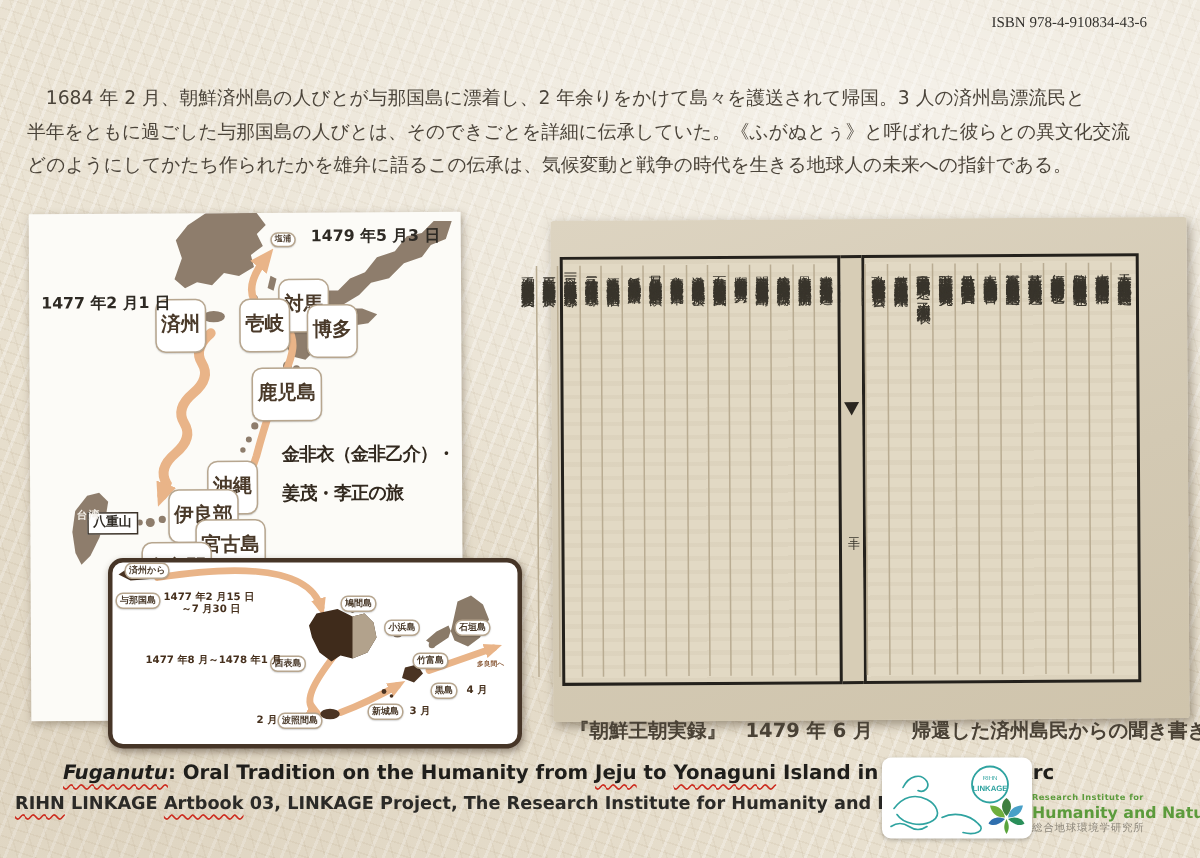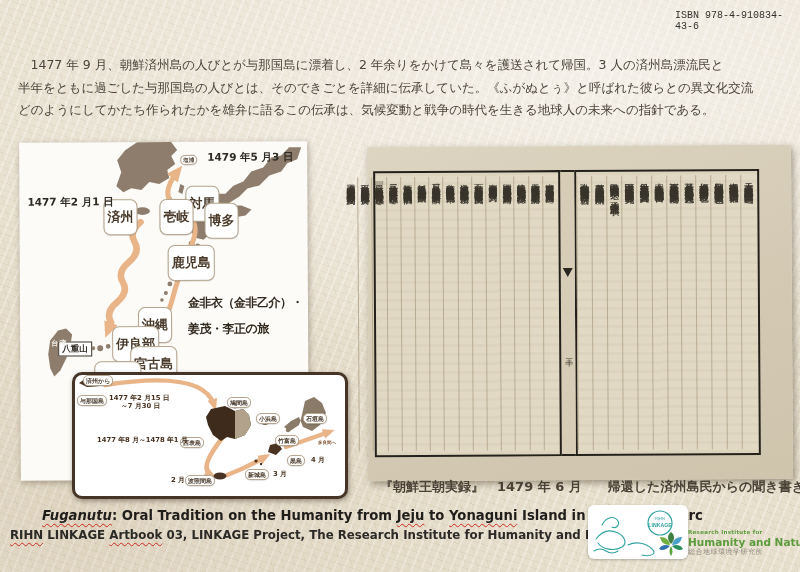--- a/index.html
+++ b/index.html
@@ -10,21 +10,21 @@
       radial-gradient(1200px 500px at 75% 12%, rgba(255,255,255,.55), rgba(255,255,255,0) 60%),
       radial-gradient(700px 400px at 10% 90%, rgba(176,156,124,.18), rgba(0,0,0,0) 70%),
       repeating-linear-gradient(112deg, rgba(255,255,255,.30) 0 2px, rgba(255,255,255,0) 2px 9px),
       repeating-linear-gradient(18deg, rgba(167,146,114,.11) 0 1px, rgba(0,0,0,0) 1px 7px),
       repeating-linear-gradient(75deg, rgba(167,146,114,.09) 0 1px, rgba(0,0,0,0) 1px 11px),
       #e8e0cf;
   }
   .abs{position:absolute;}
   
   .title{left:18px;top:20px;font-size:16.5px;font-weight:bold;color:#a34b37;letter-spacing:.5px;}
-  .isbn{left:675px;top:10px;font-size:10px;color:#33312d;font-family:Liberation Mono, monospace;}
+  .isbn{left:661px;top:10px;font-size:10px;color:#33312d;font-family:Liberation Serif, serif;}
   
   .intro{left:18px;top:54px;width:764px;font-size:12.5px;line-height:22.5px;color:#4b443a;}
   
   .map-panel{left:20px;top:142px;width:288px;height:338px;background:#fcfbf7;
     box-shadow:1px 2px 6px rgba(90,75,55,.45);transform:rotate(-.3deg);}
   .map-panel svg{position:absolute;left:0;top:0;}
   .bubble{position:absolute;background:#fff;border:1px solid #b7a68f;border-radius:7px;
     padding:12px 3px;font-size:13px;font-weight:bold;color:#4a3a2a;line-height:10px;white-space:nowrap;
     box-shadow:0 .5px 1px rgba(0,0,0,.2);}
   .bubble.sm{font-size:5.5px;line-height:8px;padding:0 2px;}
@@ -81,21 +81,21 @@
   .rihn-jp{font-size:7px;color:#8d877b;margin-top:2px;letter-spacing:.5px;}
 </style>
 </head>
 <body>
 
 <div class="page">
 
   <div class="abs isbn">ISBN 978-4-910834-43-6</div>
 
   <div class="abs intro" id="intro-lines">
-      <div>　1477 年 9 月、朝鮮済州島の人びとが与那国島に漂着し、2 年余りをかけて島々を護送されて帰国。3 人の済州島漂流民と</div>
+      <div>　1684 年 2 月、朝鮮済州島の人びとが与那国島に漂着し、2 年余りをかけて島々を護送されて帰国。3 人の済州島漂流民と</div>
       <div>半年をともに過ごした与那国島の人びとは、そのできごとを詳細に伝承していた。《ふがぬとぅ》と呼ばれた彼らとの異文化交流</div>
       <div>どのようにしてかたち作られたかを雄弁に語るこの伝承は、気候変動と戦争の時代を生きる地球人の未来への指針である。</div>
     </div>
 
   <div class="abs map-panel">
     <svg width="288" height="338" viewBox="0 0 288 338">
       <defs>
         <marker id="ah" markerUnits="userSpaceOnUse" markerWidth="16" markerHeight="16" refX="8" refY="8" orient="auto">
           <path d="M0,1 L16,8 L0,15 Z" fill="#e9b488"></path>
         </marker>

